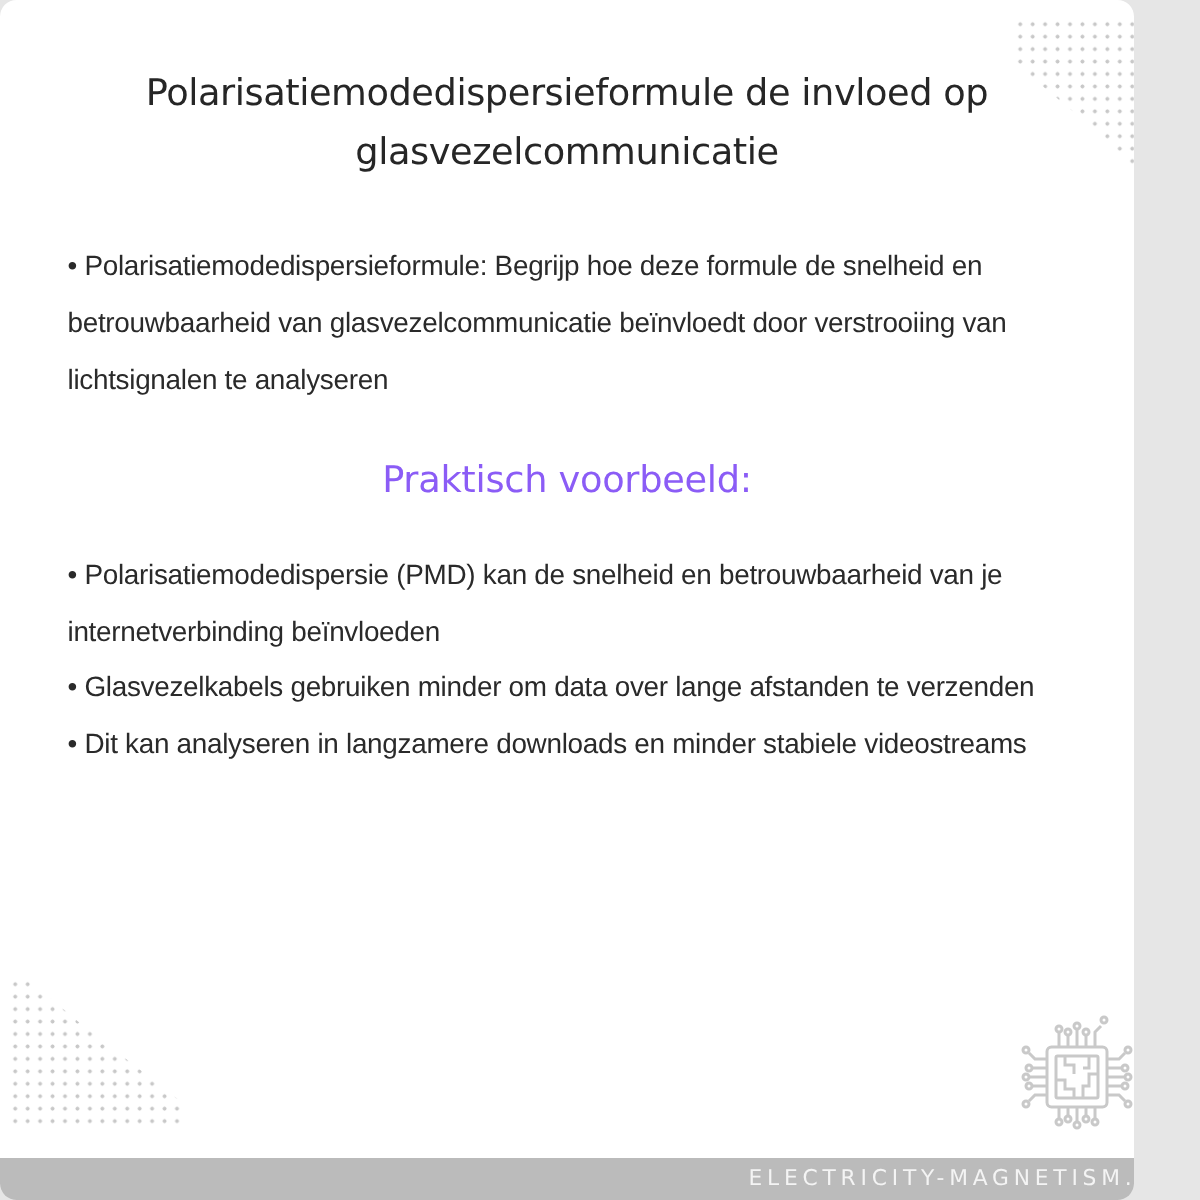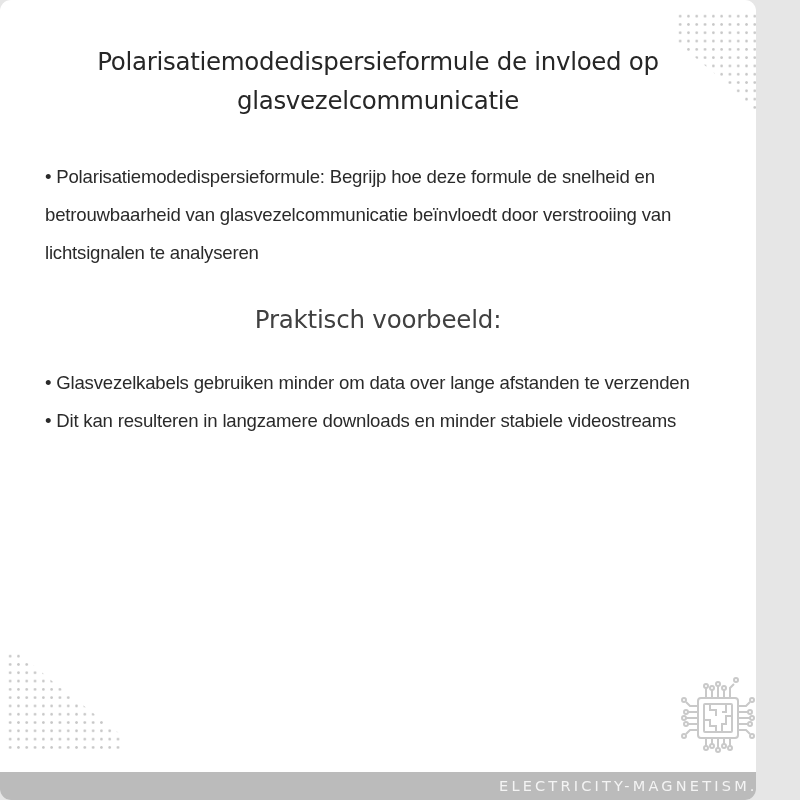--- a/index.html
+++ b/index.html
@@ -74,21 +74,21 @@
     }
     .subheading {
       position: absolute;
       left: 40px;
       right: 40px;
       top: 302px;
       text-align: center;
       font-family: "DejaVu Sans", sans-serif;
       font-size: 24.5px;
       line-height: 36px;
-      color: #404040;
+      color: #8b5cf6;
       letter-spacing: -0.2px;
     }
     .list {
       top: 364px;
       line-height: 37.6px;
     }
     .list-item {
       display: block;
     }
     .chip {
@@ -126,22 +126,23 @@
     <div class="dots dots-tr"></div>
     <div class="dots dots-bl"></div>
 
     <div class="title">Polarisatiemodedispersieformule de invloed op glasvezelcommunicatie</div>
 
     <div class="section intro">• Polarisatiemodedispersieformule: Begrijp hoe deze formule de snelheid en betrouwbaarheid van glasvezelcommunicatie beïnvloedt door verstrooiing van lichtsignalen te analyseren</div>
 
     <div class="subheading">Praktisch voorbeeld:</div>
 
     <div class="section list">
+      <span class="list-item">• Polarisatiemodedispersie (PMD) kan de snelheid en betrouwbaarheid van je internetverbinding beïnvloeden</span>
       <span class="list-item">• Glasvezelkabels gebruiken minder om data over lange afstanden te verzenden</span>
-      <span class="list-item">• Dit kan resulteren in langzamere downloads en minder stabiele videostreams</span>
+      <span class="list-item">• Dit kan analyseren in langzamere downloads en minder stabiele videostreams</span>
     </div>
 
     <svg class="chip" viewBox="0 0 84 84" fill="none" stroke="#c9c9c9" stroke-width="2">
       <rect x="22" y="22" width="40" height="40" rx="3"></rect>
       <rect x="28" y="28" width="28" height="28" rx="1"></rect>
       <path d="M34 28 v6 h6 v6 M50 28 v8 h-4 M28 44 h6 v6 h6 v6 M56 40 h-6 v8 h-4 v8"></path>
       <path d="M30 22 v-10 M36 22 v-8 M42 22 v-12 M48 22 v-8 M54 22 v-10 l4 -4"></path>
       <circle cx="30" cy="10" r="2"></circle>
         <circle cx="36" cy="12" r="2"></circle>
         <circle cx="42" cy="8" r="2"></circle>

